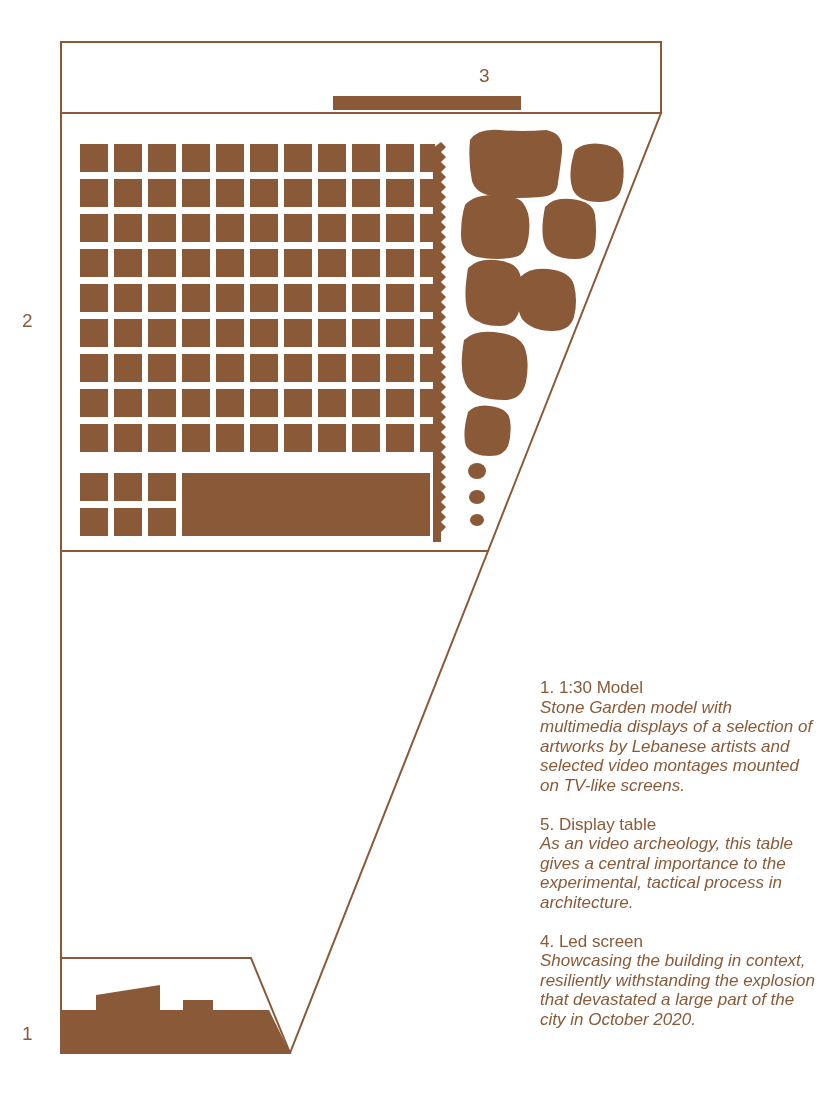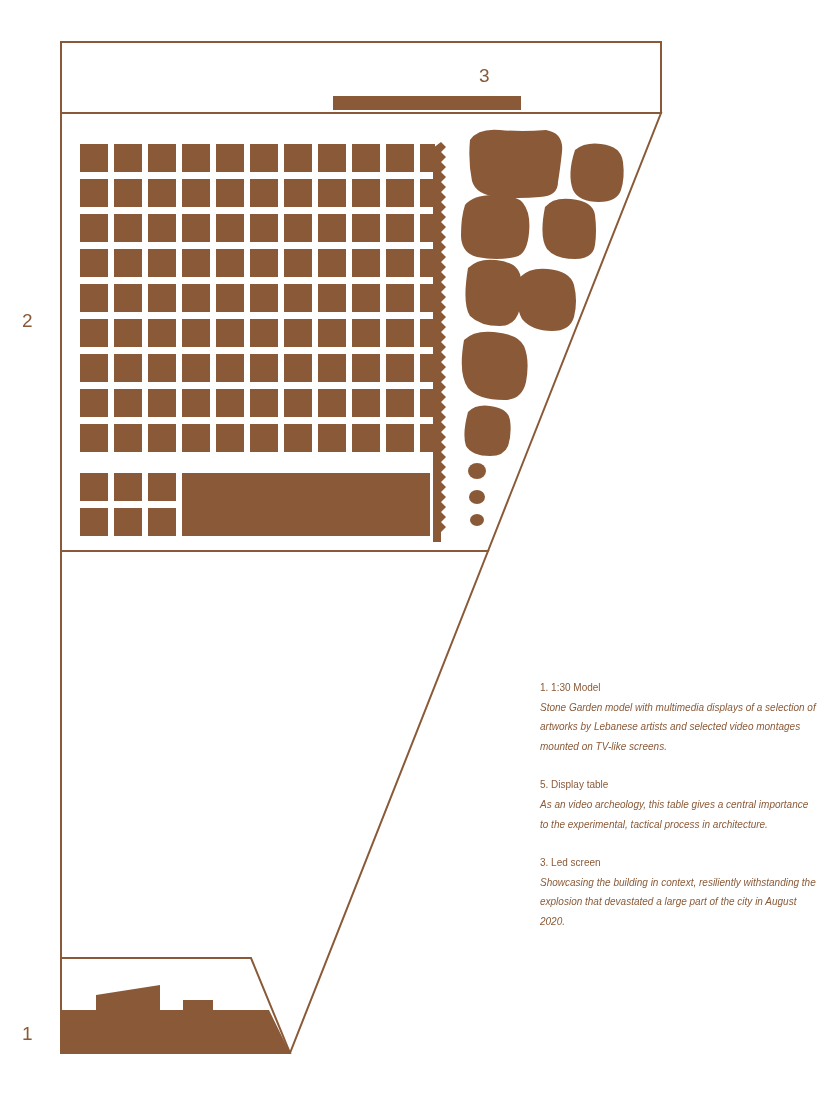--- a/index.html
+++ b/index.html
@@ -36,21 +36,21 @@
   }
   #num-1 { left: 22px; top: 1024px; }
   #num-2 { left: 22px; top: 311px; }
   #num-3 { left: 479px; top: 66px; }
 
   #legend {
     position: absolute;
     left: 540px;
     top: 678px;
     width: 276px;
-    font-size: 10px;
+    font-size: 17px;
     line-height: 19.6px;
     color: #8a5a38;
   }
   #legend .block { margin-bottom: 19px; }
   #legend .block:last-child { margin-bottom: 0; }
   #legend .ttl { display: block; }
   #legend .body { display: block; font-style: italic; }
 </style>
 </head>
 <body>
@@ -232,18 +232,18 @@
   <div id="legend">
     <div class="block">
       <span class="ttl">1. 1:30 Model</span>
       <span class="body">Stone Garden model with multimedia displays of a selection of artworks by Lebanese artists and selected video montages mounted on TV-like screens.</span>
     </div>
     <div class="block">
       <span class="ttl">5. Display table</span>
       <span class="body">As an video archeology, this table gives a central importance to the experimental, tactical process in architecture.</span>
     </div>
     <div class="block">
-      <span class="ttl">3. Led screen</span>
-      <span class="body">Showcasing the building in context, resiliently withstanding the explosion that devastated a large part of the city in August 2020.</span>
+      <span class="ttl">4. Led screen</span>
+      <span class="body">Showcasing the building in context, resiliently withstanding the explosion that devastated a large part of the city in October 2020.</span>
     </div>
   </div>
 
 </div>
 
 </body></html>

